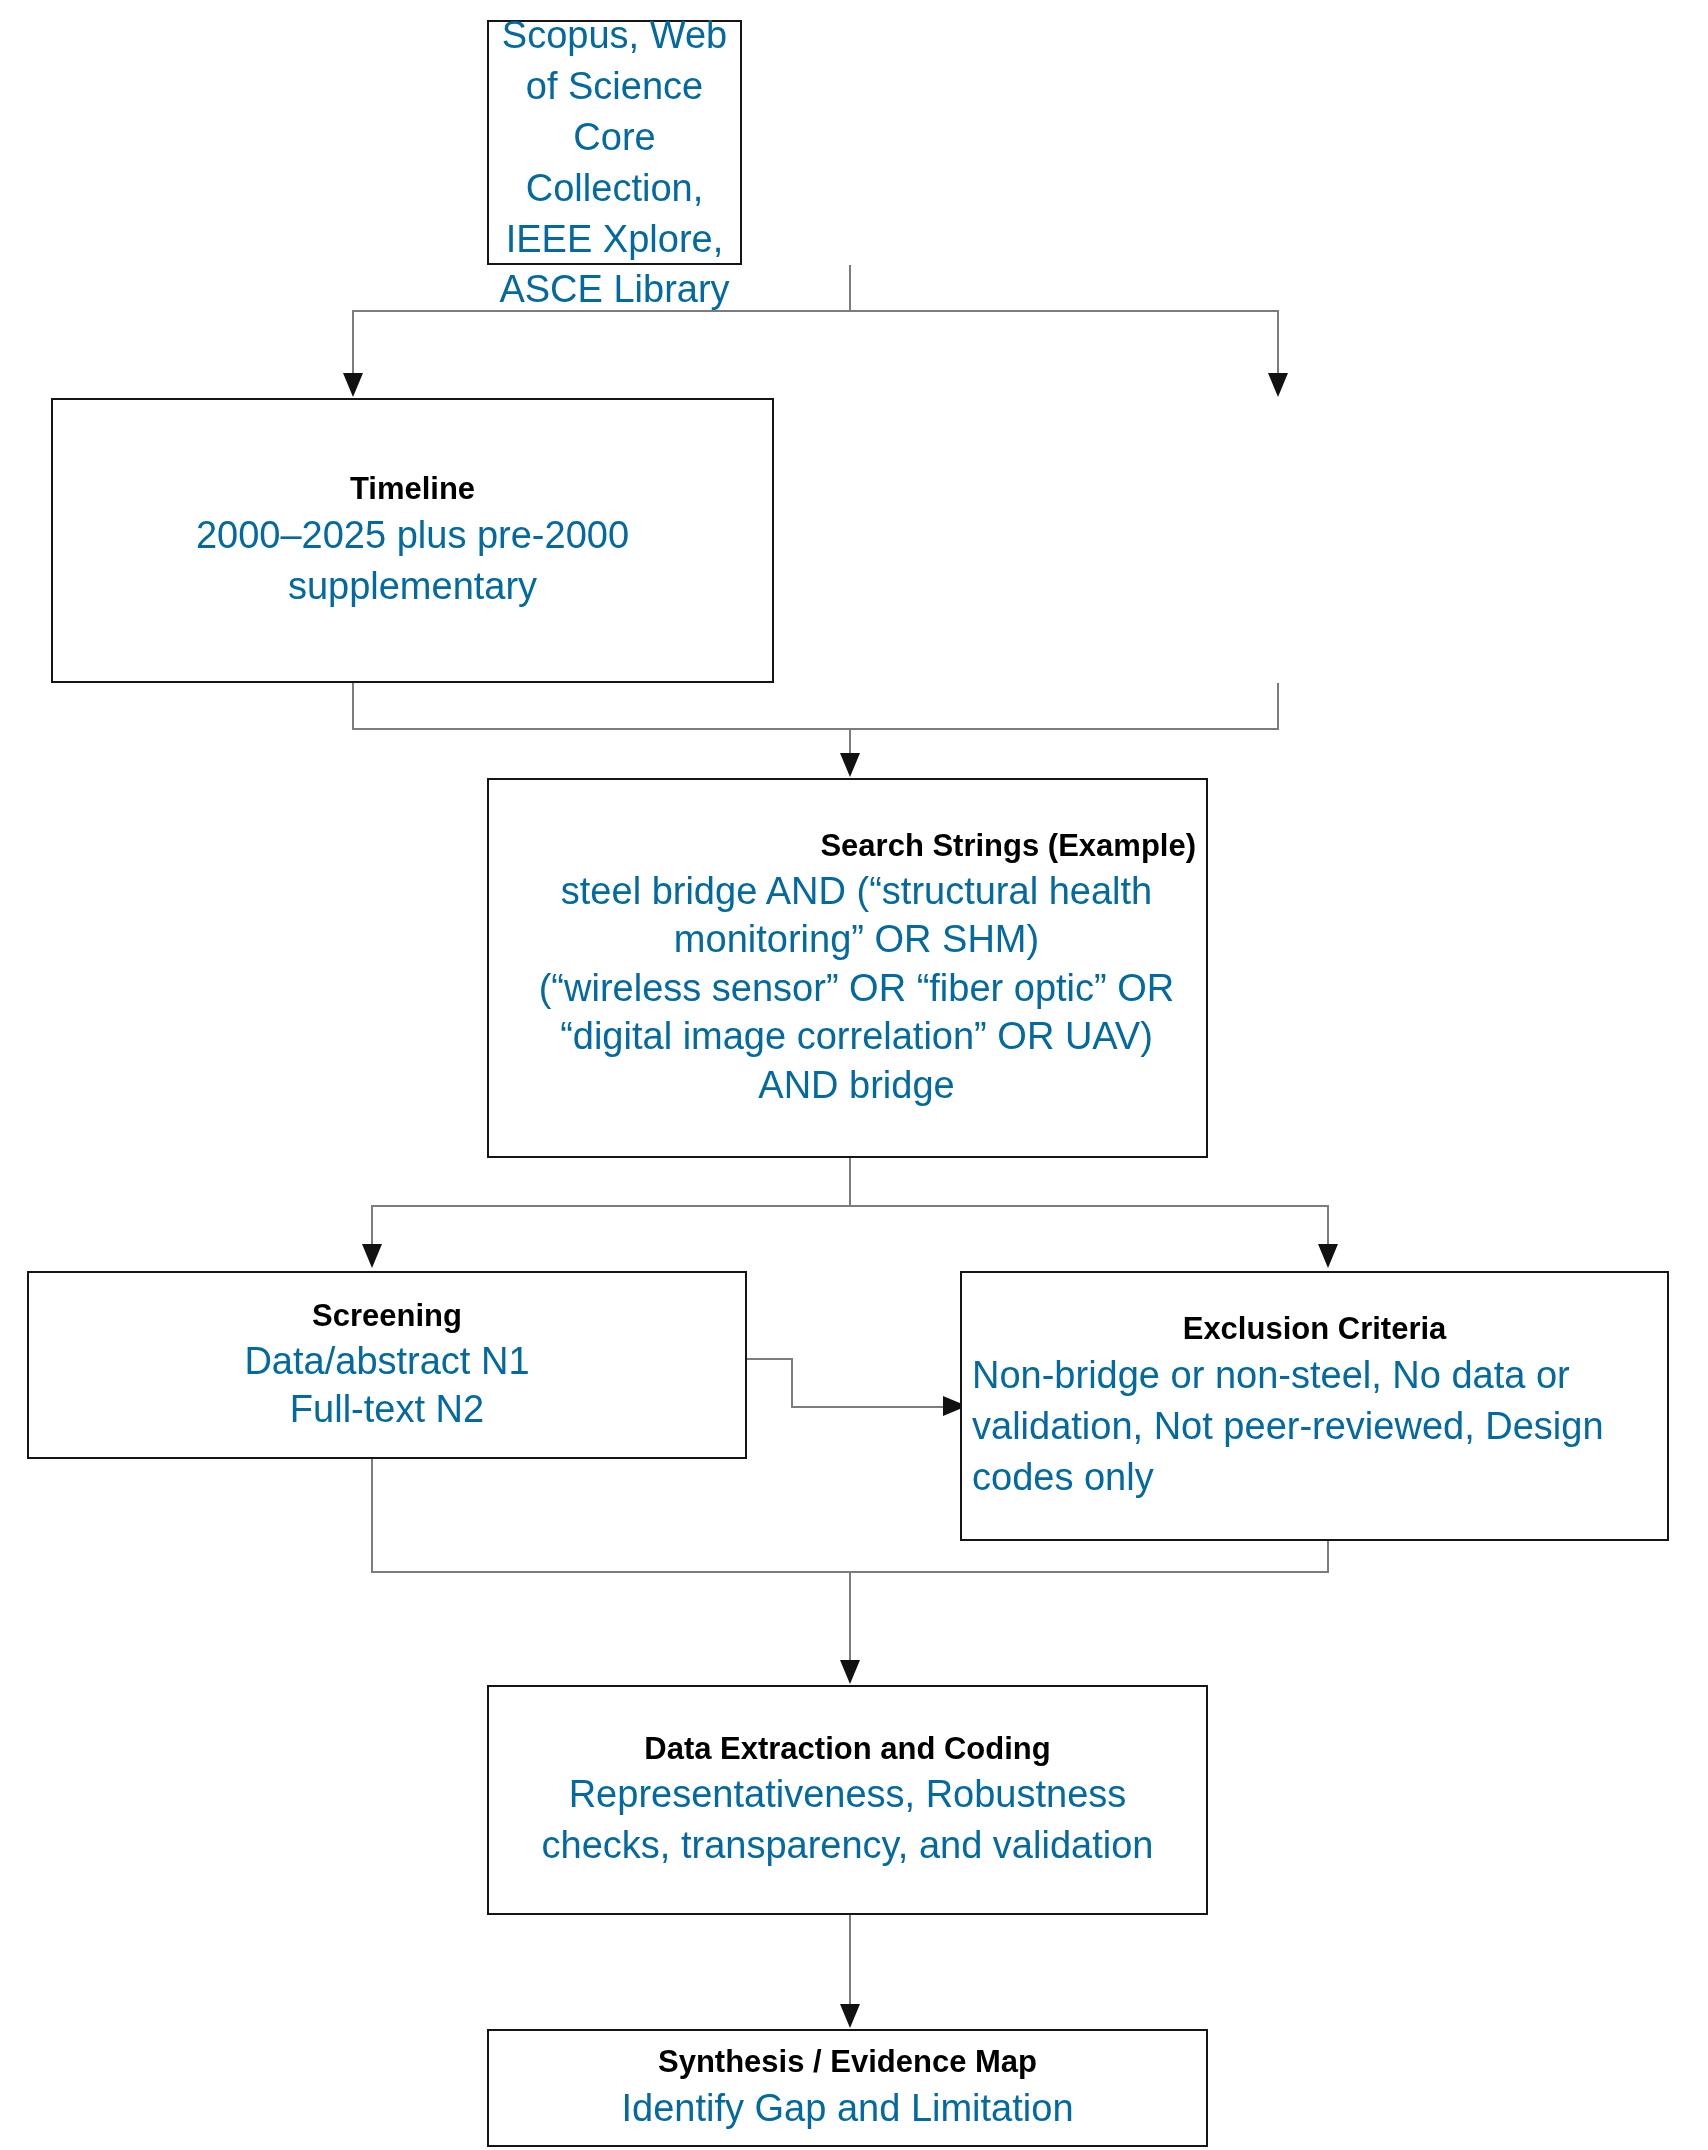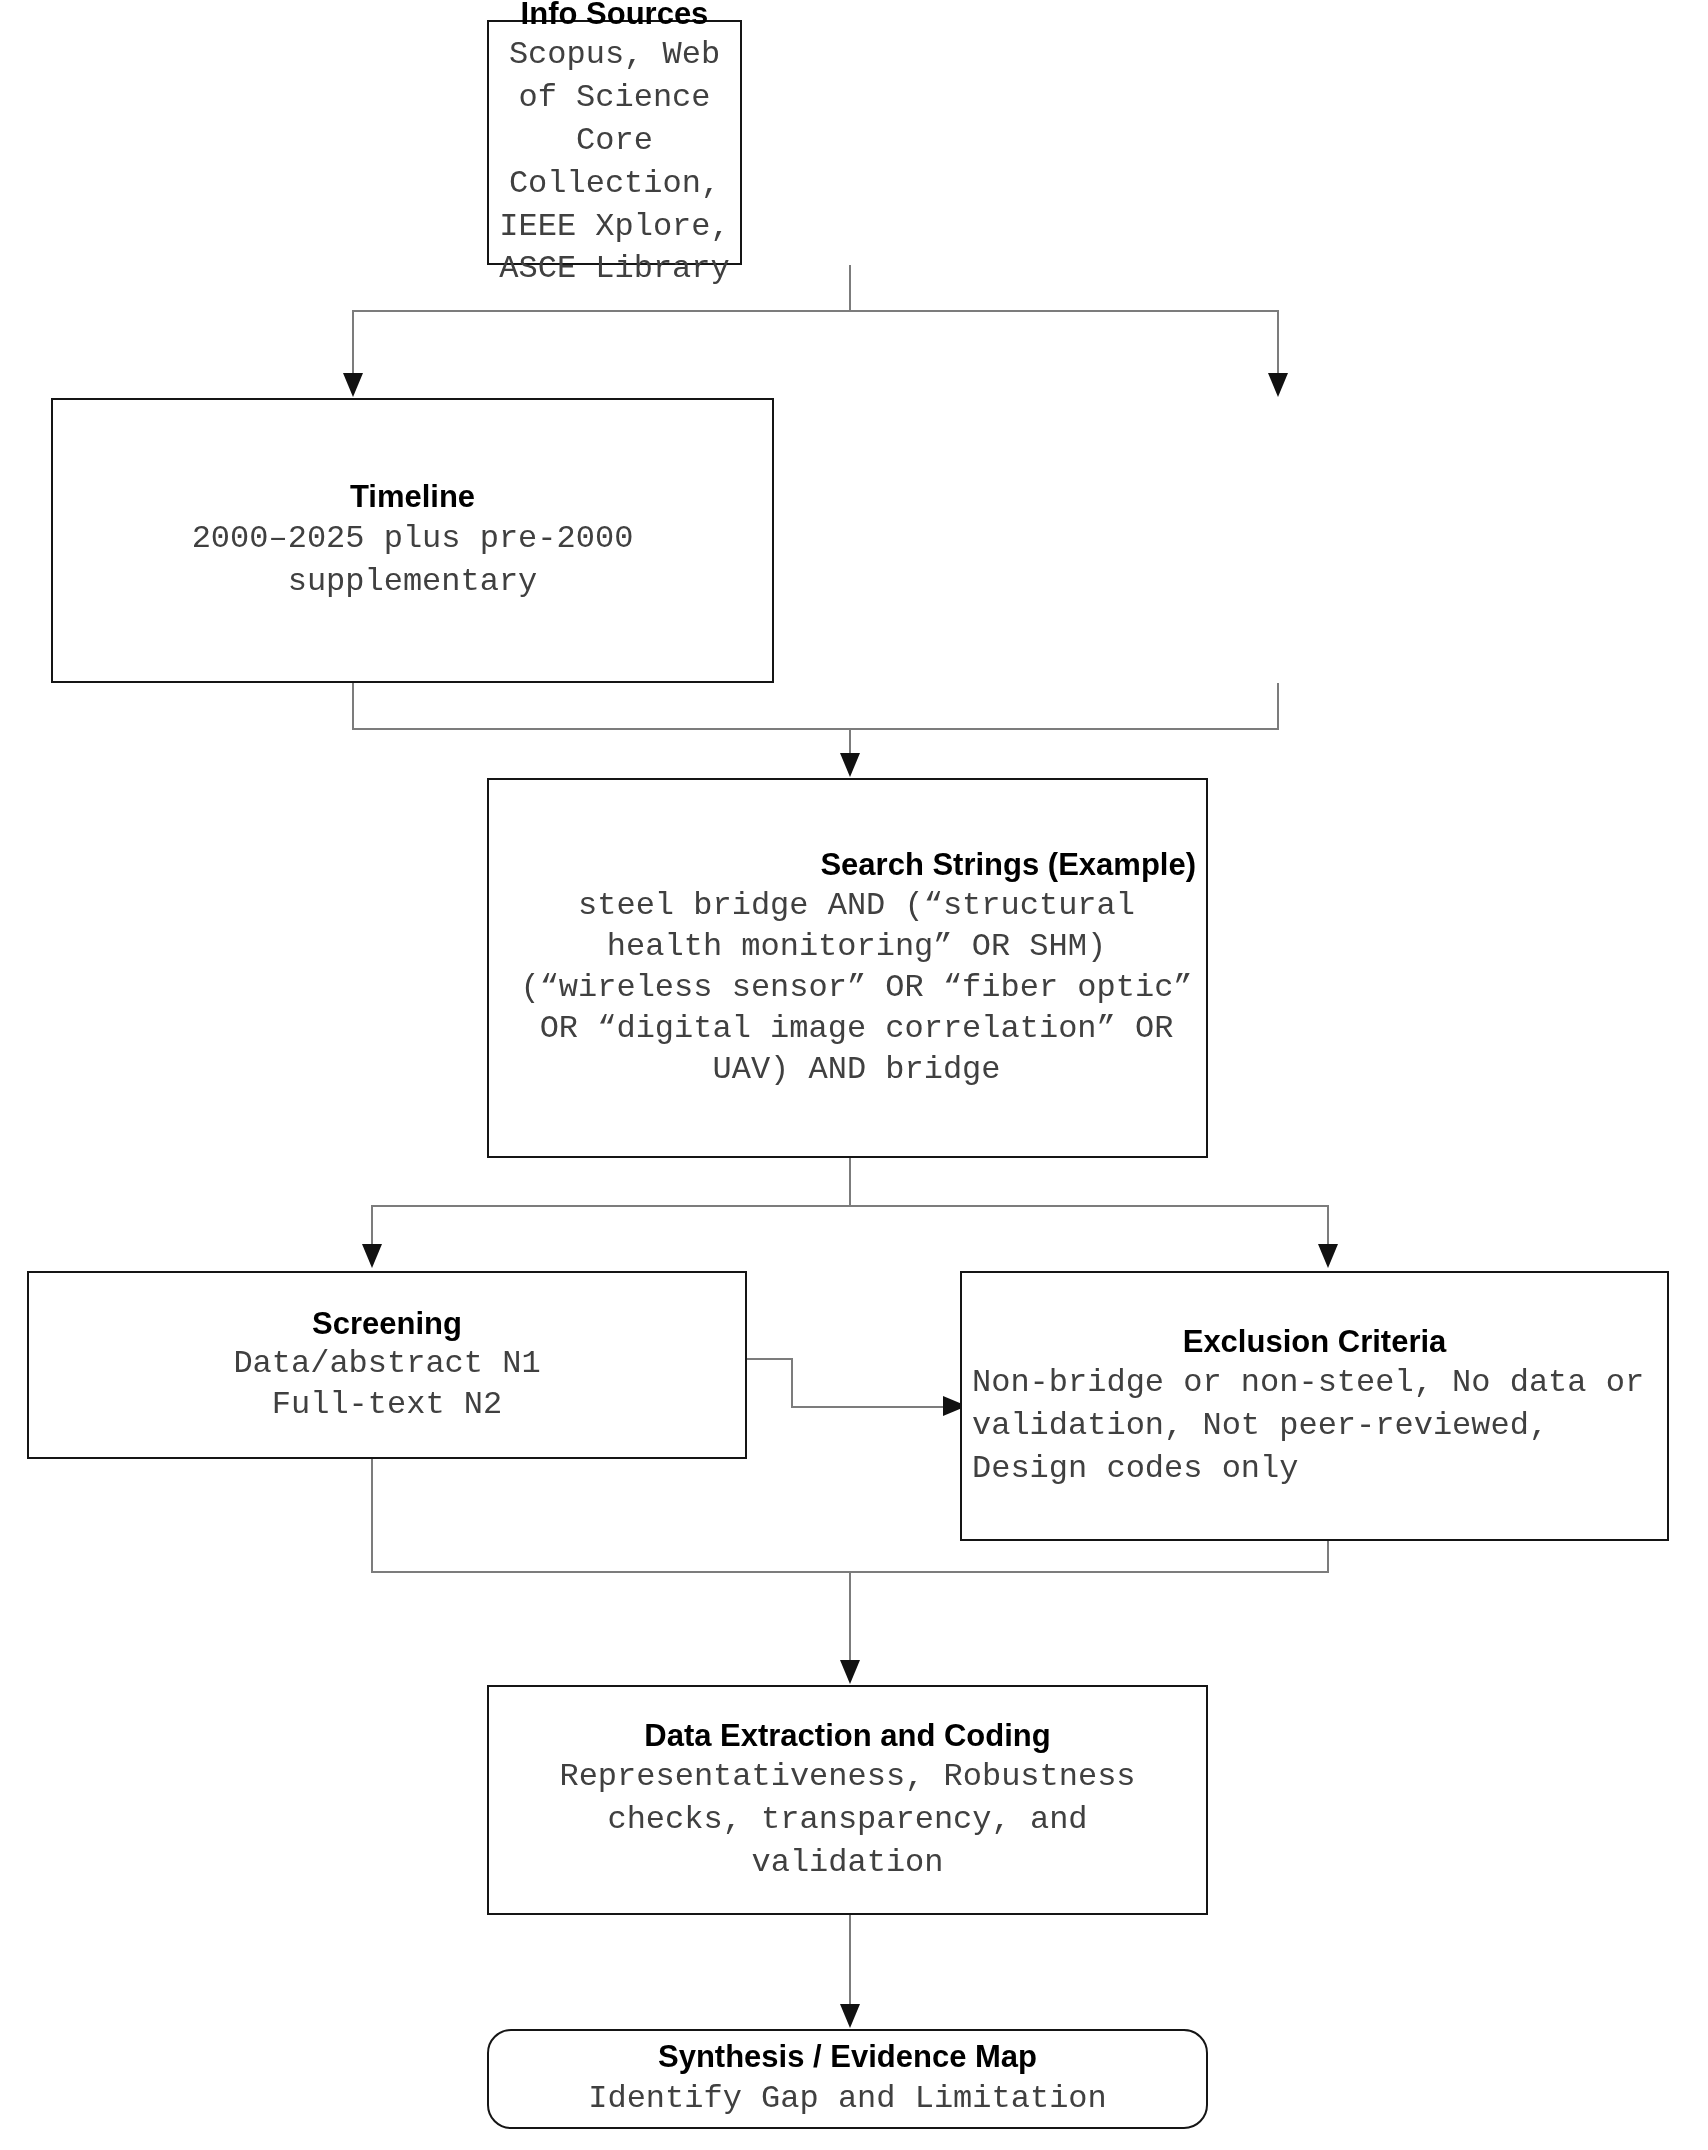--- a/index.html
+++ b/index.html
@@ -32,25 +32,24 @@
   }
   .node .title {
     font-weight: bold;
     font-size: 31px;
     line-height: 1.30;
     text-align: center;
     color: #000000;
     white-space: nowrap;
   }
   .node .body {
-    font-size: 32px;
+    font-size: 38px;
     line-height: 1.34;
     text-align: center;
-    color: #404040;
-    font-family: Liberation Mono, monospace;
+    color: #0369a1;
   }
   .node.align-left .body {
     text-align: left;
     align-self: stretch;
   }
   .node.tight .body { line-height: 1.28; }
 
   
   .hline, .vline {
     position: absolute;
@@ -144,19 +143,19 @@
   <div class="arrow-down" style="left:840px; top:1660px;"></div>
 
   <div class="node" style="left:487px; top:1685px; width:721px; height:230px;">
     <div class="title">Data Extraction and Coding</div>
     <div class="body" style="max-width:629px;">Representativeness, Robustness checks, transparency, and validation</div>
   </div>
 
   <div class="vline" style="left:849px; top:1915px; height:93px;"></div>
   <div class="arrow-down" style="left:840px; top:2004px;"></div>
 
-  <div class="node" style="left:487px; top:2029px; width:721px; height:100px;border-radius:24px;">
+  <div class="node" style="left:487px; top:2029px; width:721px; height:118px;">
     <div class="title">Synthesis / Evidence Map</div>
     <div class="body">Identify Gap and Limitation</div>
   </div>
 
 </div>
 
 
 </body></html>

